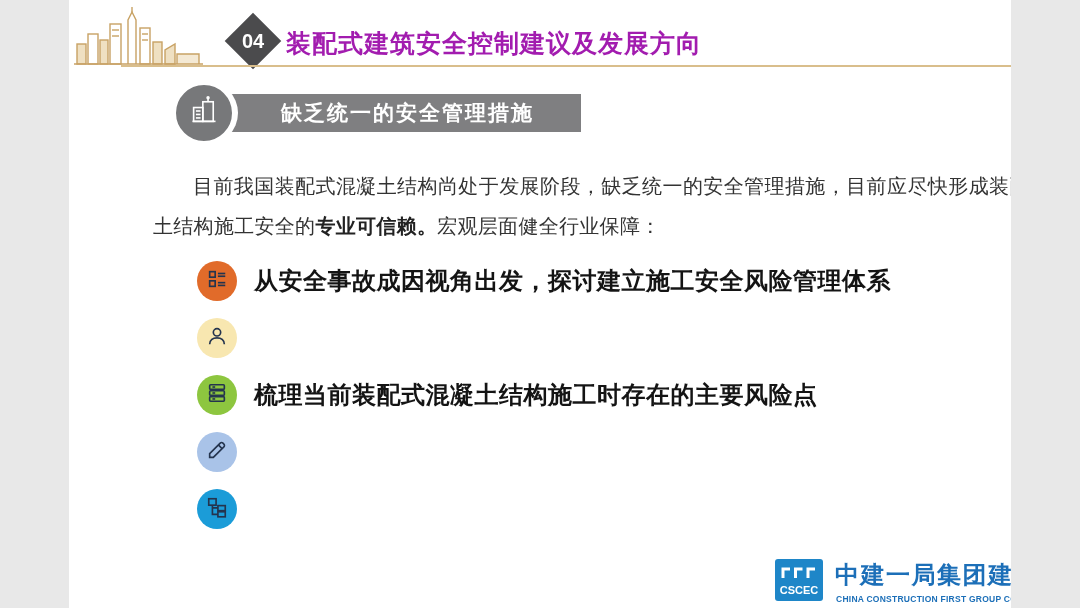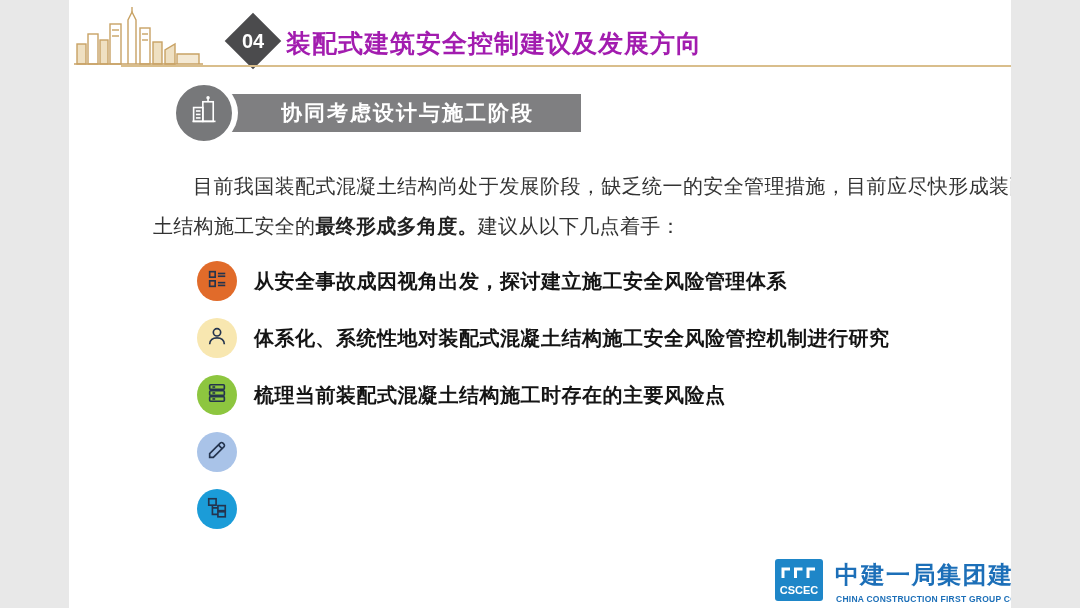--- a/index.html
+++ b/index.html
@@ -24,21 +24,21 @@
   .banner-circle { position:absolute; left:103px; top:81px; width:64px; height:64px; background:#77787A; border:4px solid #ffffff; border-radius:50%; display:flex; align-items:center; justify-content:center; box-shadow:2px 0 0 0 #ffffff; }
 
   
   .intro { position:absolute; left:84px; top:166px; width:938px; font-size:20px; color:#333333; line-height:40px; text-indent:2em; letter-spacing:0.3px; text-align:justify; }
   .intro b { color:#222222; }
 
   
   .bullets { position:absolute; left:128px; top:260px; width:850px; }
   .bullet-item { display:flex; align-items:center; height:42px; margin-bottom:15px; }
   .bullet-icon { width:40px; height:40px; border-radius:50%; flex:0 0 40px; display:flex; align-items:center; justify-content:center; margin-right:17px; }
-  .bullet-text { font-size:20px; font-weight:bold; color:#141414; letter-spacing:0.5px; white-space:nowrap;font-family:Liberation Mono, monospace; }
+  .bullet-text { font-size:24px; font-weight:bold; color:#141414; letter-spacing:0.5px; white-space:nowrap;font-family:Liberation Mono, monospace; }
 
   
   .footer-logo { position:absolute; left:706px; top:559px; width:48px; height:42px; }
   .company-cn { position:absolute; left:766px; top:559px; font-size:24px; font-weight:bold; color:#1C6FB8; letter-spacing:1.5px; white-space:nowrap; }
   .company-en { position:absolute; left:767px; top:594px; font-size:8.5px; font-weight:bold; color:#1C6FB8; letter-spacing:0.25px; white-space:nowrap; }
 </style>
 </head>
 <body>
 
 <div class="slide">
@@ -70,38 +70,38 @@
   <div class="header-title">装配式建筑安全控制建议及发展方向</div>
   <div class="gold-line"></div>
 
   <div class="seal">
     <div class="seal-square">
       <div class="seal-text">专业可信赖</div>
     </div>
   </div>
 
   <div class="banner-bar">
-    <span>协同考虑设计与施工阶段</span>
+    <span>缺乏统一的安全管理措施</span>
   </div>
   <div class="banner-circle">
     <span>
       <svg width="30" height="30" viewBox="0 0 26 26" fill="none" stroke="#ffffff" stroke-width="1.4">
         <rect x="4" y="10" width="8" height="12"></rect>
         <line x1="6" y1="13" x2="10" y2="13"></line>
           <line x1="6" y1="16" x2="10" y2="16"></line>
           <line x1="6" y1="19" x2="10" y2="19"></line>
         <rect x="12" y="5" width="9" height="17"></rect>
         <line x1="16.5" y1="5" x2="16.5" y2="2"></line>
           <circle cx="16.5" cy="1.5" r="0.8"></circle>
         <line x1="3" y1="22" x2="23" y2="22"></line>
       </svg>
     </span>
   </div>
 
-  <p class="intro"><span>目前我国装配式混凝土结构尚处于发展阶段，缺乏统一的安全管理措施，目前应尽快形成装配式混凝土结构施工安全的</span><b>最终形成多角度。</b><span>建议从以下几点着手：</span></p>
+  <p class="intro"><span>目前我国装配式混凝土结构尚处于发展阶段，缺乏统一的安全管理措施，目前应尽快形成装配式混凝土结构施工安全的</span><b>专业可信赖。</b><span>宏观层面健全行业保障：</span></p>
 
   <div class="bullets">
 
     <div class="bullet-item">
       <div class="bullet-icon" style="background-color: rgb(225, 107, 42);">
         <span>
           <svg width="22" height="22" viewBox="0 0 24 24" fill="none" stroke="#24344E" stroke-width="1.8">
             <rect x="4" y="4" width="6" height="6"></rect>
             <line x1="13" y1="6" x2="21" y2="6"></line>
               <line x1="13" y1="9" x2="21" y2="9"></line>
@@ -116,21 +116,20 @@
 
     <div class="bullet-item">
       <div class="bullet-icon" style="background-color: rgb(248, 231, 176);">
         <span>
           <svg width="22" height="22" viewBox="0 0 24 24" fill="none" stroke="#24344E" stroke-width="1.8">
             <circle cx="12" cy="8" r="4"></circle>
             <path d="M4 21c0-4.5 3.5-7 8-7s8 2.5 8 7"></path>
           </svg>
         </span>
       </div>
-      <div class="bullet-text">体系化、系统性地对装配式混凝土结构施工安全风险管控机制进行研究</div>
     </div>
 
     <div class="bullet-item">
       <div class="bullet-icon" style="background-color: rgb(141, 198, 63);">
         <span>
           <svg width="22" height="22" viewBox="0 0 24 24" fill="none" stroke="#24344E" stroke-width="1.8">
             <rect x="4" y="3" width="16" height="5" rx="1"></rect>
             <rect x="4" y="9.5" width="16" height="5" rx="1"></rect>
             <rect x="4" y="16" width="16" height="5" rx="1"></rect>
             <line x1="7" y1="5.5" x2="10" y2="5.5"></line>

